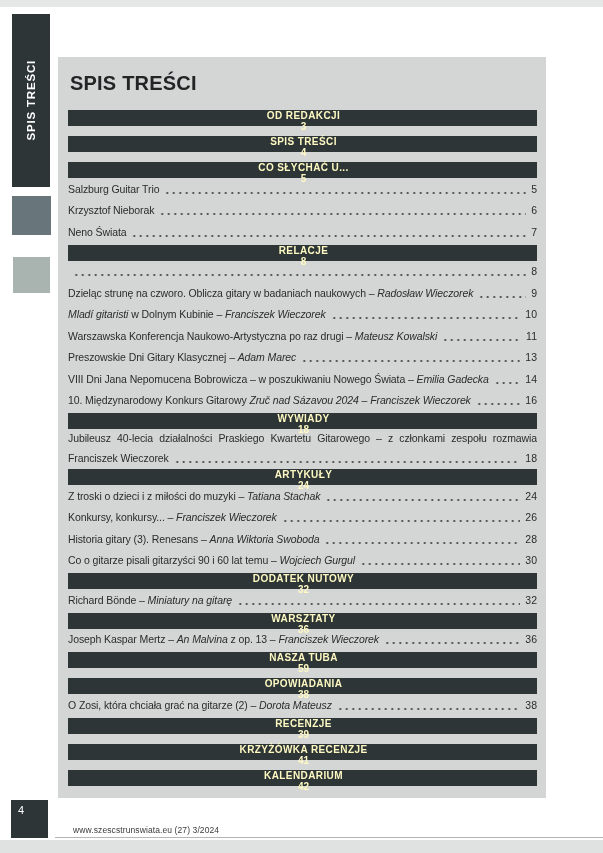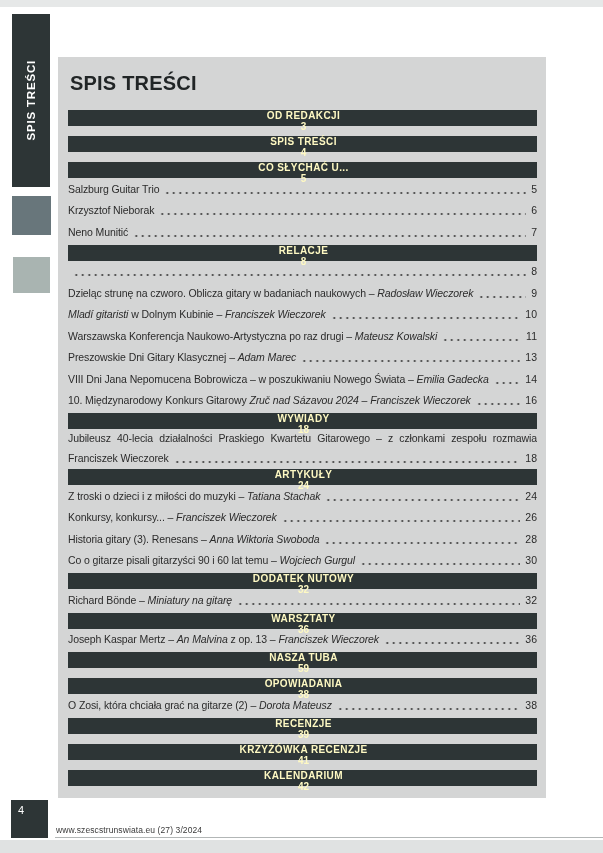--- a/index.html
+++ b/index.html
@@ -70,21 +70,21 @@
     font-size:10.5px; line-height:19px; height:19px; overflow:hidden;
     text-align:justify; text-align-last:justify; color:var(--entry-text); letter-spacing:-0.1px;
   }
 
   .page-num-box {
     position:absolute; left:11px; top:800px; width:37px; height:38px;
     background:var(--dark); color:#fff; font-size:11px;
     padding:4px 0 0 7px;
   }
   .imprint {
-    position:absolute; left:56px; top:825px;
+    position:absolute; left:73px; top:825px;
     font-size:8.5px; color:#3a3a3a; letter-spacing:0.1px;
   }
 </style>
 </head>
 <body style="--dark: #2d3536; --content-bg: #d4d5d5; --top-strip: #e6e8e8; --bottom-strip: #e0e2e2; --square-dark: #68767b; --square-light: #a9b4b1; --entry-text: #2b2b2b;">
 
 <div class="top-strip"></div>
 
 <div class="side-tab">
   <span class="side-tab-label">SPIS TREŚCI</span>
@@ -120,21 +120,21 @@
             <span class="entry-title"><span>Salzburg Guitar Trio</span></span>
             <span class="leader"></span>
             <span class="entry-page">5</span>
           </div>
           <div class="entry-row">
             <span class="entry-title"><span>Krzysztof Nieborak</span></span>
             <span class="leader"></span>
             <span class="entry-page">6</span>
           </div>
           <div class="entry-row">
-            <span class="entry-title"><span>Neno Munitić</span></span>
+            <span class="entry-title"><span>Neno Świata</span></span>
             <span class="leader"></span>
             <span class="entry-page">7</span>
           </div>
         </div>
       </div>
       <div class="section">
         <div class="bar">
           <span class="bar-label">RELACJE</span>
           <span class="leader"></span>
           <span class="bar-page">8</span>

